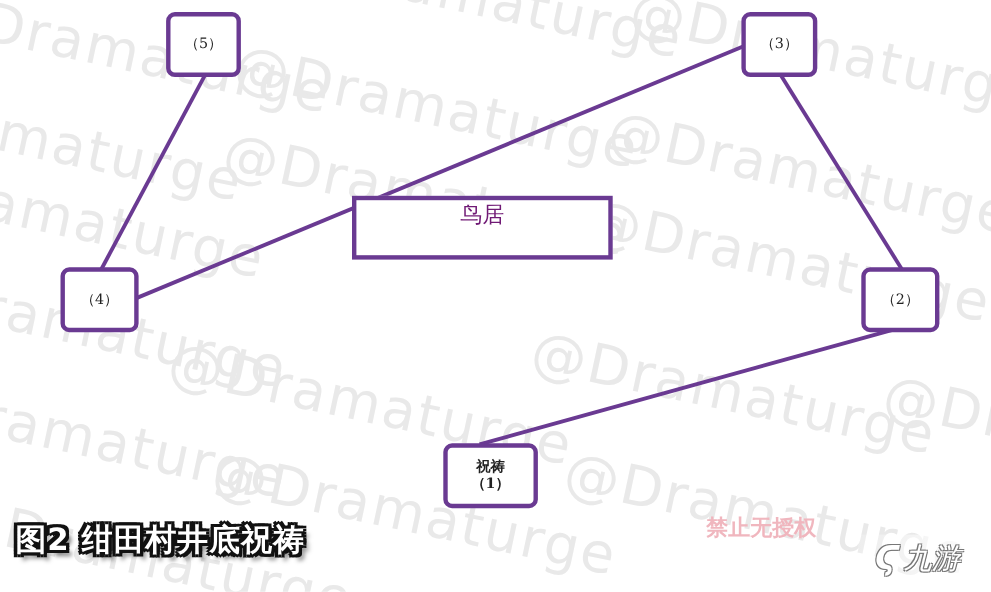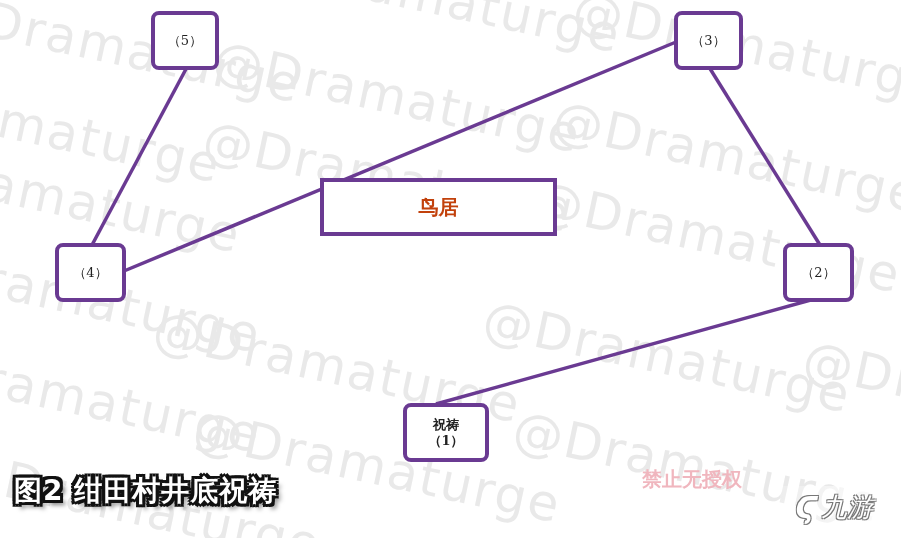--- a/index.html
+++ b/index.html
@@ -1,21 +1,21 @@
 <!DOCTYPE html>
 <html><head>
 <meta charset="utf-8">
 <style>
   html, body { margin:0; padding:0; }
   body { width:901px; height:538px; position:relative; overflow:hidden; background:#ffffff; font-family:"DejaVu Serif", serif; }
   .wm-layer { position:absolute; inset:0; overflow:hidden; pointer-events:none; }
   .wm { position:absolute; font-family:"DejaVu Sans", sans-serif; font-size:50px; color:#e9e9e9; white-space:nowrap; transform:rotate(12deg); transform-origin:left top; letter-spacing:2px; }
   svg.links { position:absolute; left:0; top:0; }
   .node { position:absolute; box-sizing:border-box; border:4px solid #6a3a92; border-radius:8px; background:#fff; display:flex; align-items:center; justify-content:center; flex-direction:column; font-size:13px; color:#222; text-align:center; line-height:16px; }
-  .torii { position:absolute; left:320px; top:178px; width:237px; height:58px; box-sizing:border-box; border:4px solid #6a3a92; background:#fff; display:flex; align-items:center; justify-content:center; font-size:20px; font-weight:bold; color:#c2410c; }
+  .torii { position:absolute; left:320px; top:178px; width:237px; height:58px; box-sizing:border-box; border:4px solid #6a3a92; background:#fff; display:flex; align-items:flex-start; justify-content:center; font-size:20px; font-weight:normal; color:#701a75; }
   .caption { position:absolute; left:14px; top:472px; font-family:"DejaVu Sans", sans-serif; font-weight:bold; font-size:28px; color:#fff; letter-spacing:1px;
     text-shadow: -3px -3px 0 #111, 3px -3px 0 #111, -3px 3px 0 #111, 3px 3px 0 #111, 0 3px 0 #111, 0 -3px 0 #111, 3px 0 0 #111, -3px 0 0 #111, 5px 5px 4px rgba(0,0,0,0.5); }
   .credit { position:absolute; left:642px; top:464px; font-family:"DejaVu Sans", sans-serif; font-weight:bold; font-size:20px; color:#f0b6be; line-height:30px; }
   .logo-fade { position:absolute; left:780px; top:486px; width:121px; height:52px; background:linear-gradient(90deg, rgba(255,255,255,0.2), rgba(255,255,255,0.95)); }
   .logo { position:absolute; left:795px; top:490px; font-family:"DejaVu Sans", sans-serif; font-size:26px; color:#fff; font-style:italic;
     text-shadow: -1px -1px 0 #777, 1px -1px 0 #777, -1px 1px 0 #777, 1px 1px 0 #777; display:flex; align-items:center; gap:4px; }
   .logo .mark { font-size:30px; font-weight:bold; }
 </style>
 </head>
 <body>

